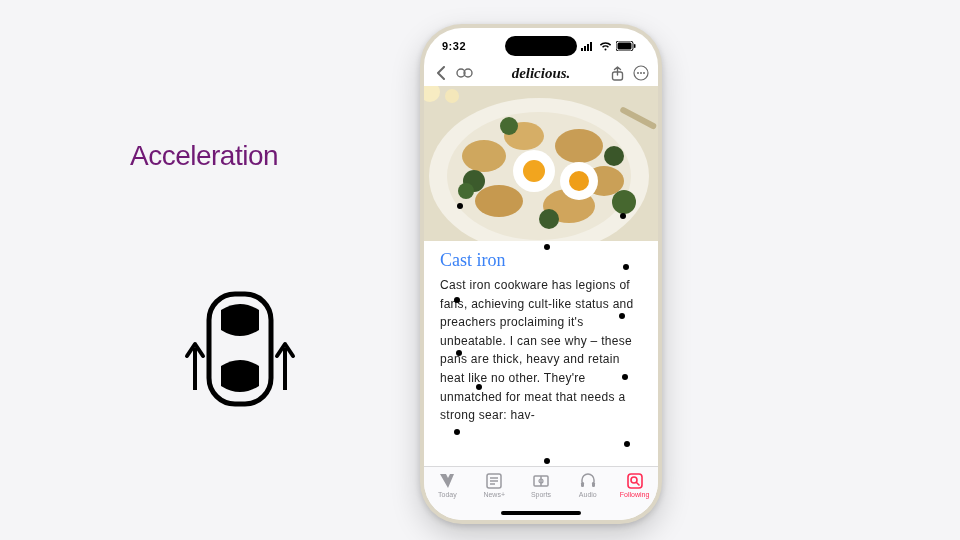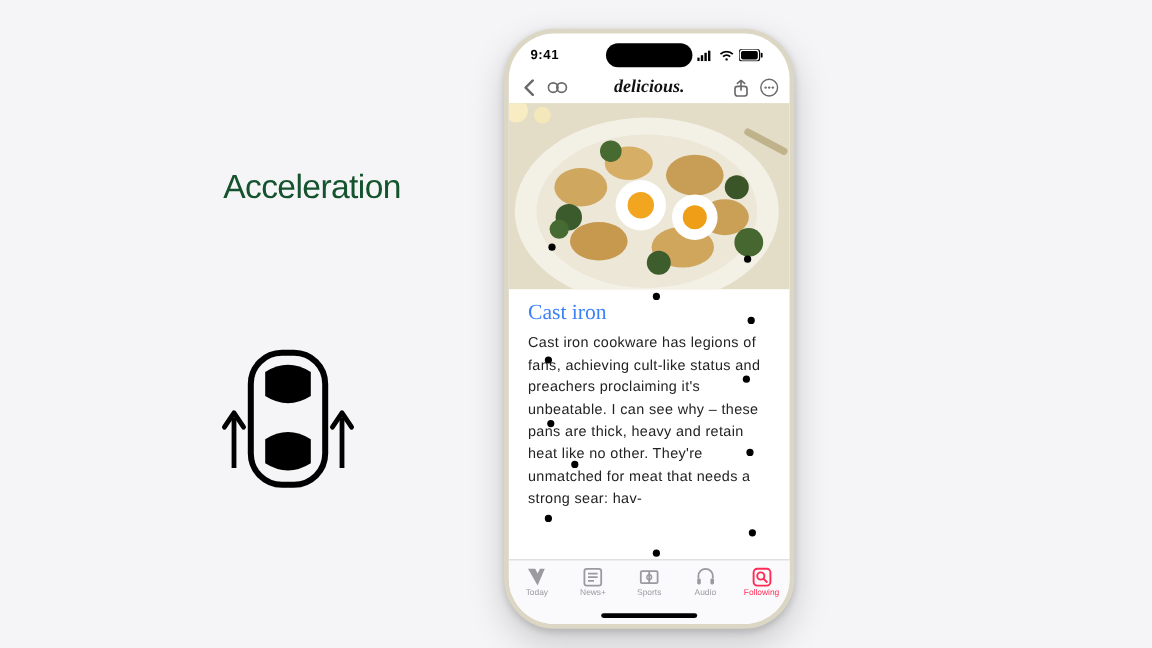--- a/index.html
+++ b/index.html
@@ -13,23 +13,22 @@
   }
   .left-area {
     position: absolute;
     left: 130px;
     top: 140px;
     width: 260px;
   }
   .headline {
     font-size: 28px;
     font-weight: 500;
-    color: #14532d;
+    color: #701a75;
     letter-spacing: -0.5px;
-    text-align: center;
   }
   .car-graphic {
     position: absolute;
     left: 175px;
     top: 290px;
   }
   .car-graphic svg { display: block; }
   .phone {
     position: absolute;
     left: 420px;
@@ -189,21 +188,21 @@
 
     <path d="M46 76 Q65 64 84 76 L84 96 Q65 108 46 96 Z" fill="#000"></path>
   </svg>
 </div>
 
 <div class="phone">
   <div class="screen">
     <div class="island"></div>
 
     <div class="status-bar">
-      <span class="time">9:41</span>
+      <span class="time">9:32</span>
       <div class="status-right">
         <span class="signal">
           <svg width="14" height="9" viewBox="0 0 14 9">
               <rect x="0" y="6" width="2" height="3" fill="#000"></rect>
               <rect x="3" y="4" width="2" height="5" fill="#000"></rect>
               <rect x="6" y="2" width="2" height="7" fill="#000"></rect>
               <rect x="9" y="0" width="2" height="9" fill="#000"></rect>
             </svg>
         </span>
         <span class="wifi">

